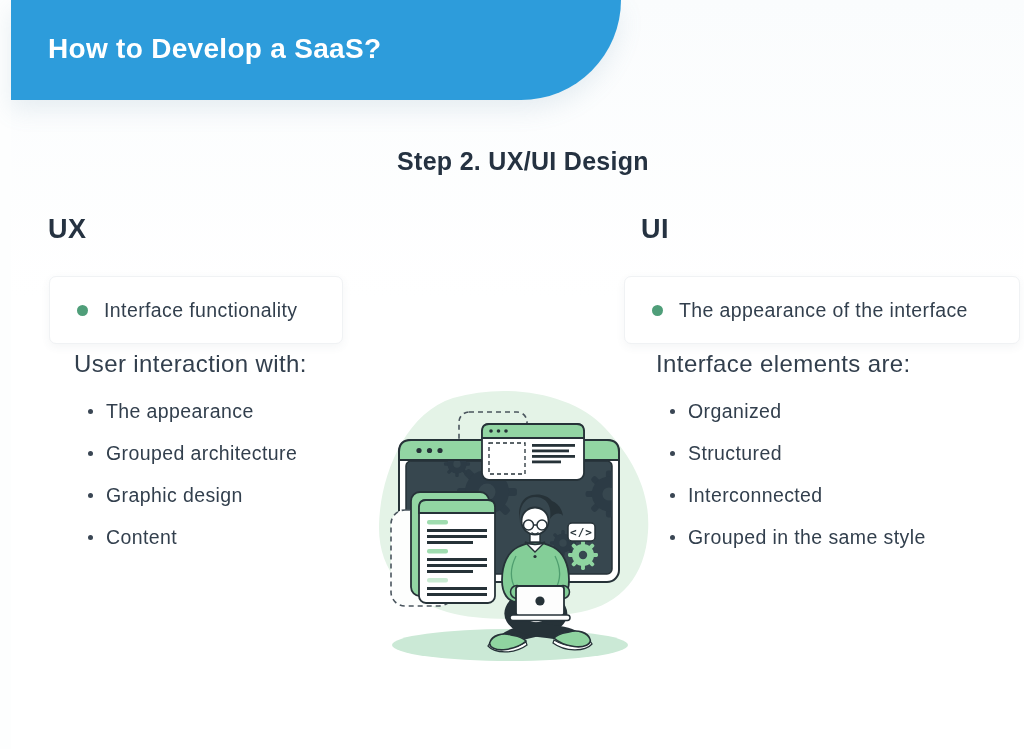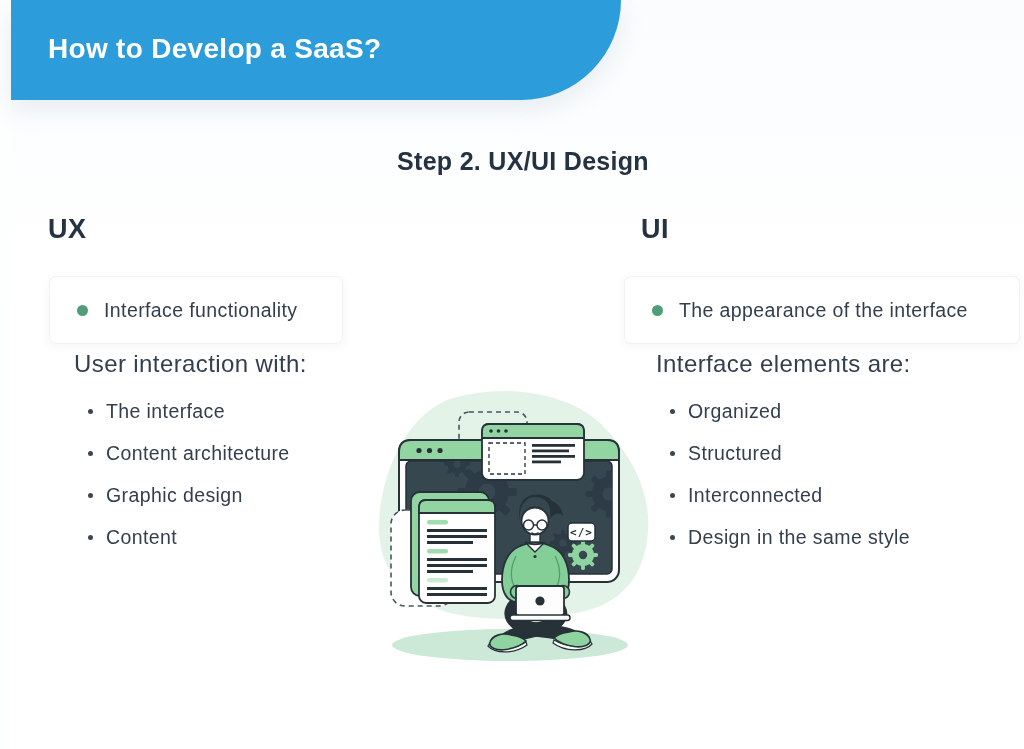--- a/index.html
+++ b/index.html
@@ -73,25 +73,25 @@
 
   <div class="col-heading ux">UX</div>
   <div class="card ux">
     <span class="dot"></span>
     <span class="card-label">Interface functionality</span>
   </div>
   <div class="list ux">
     <p class="intro">User interaction with:</p>
     <div class="bullet-row">
       <span class="bdot"></span>
-      <span class="btext">The interface</span>
-    </div>
-    <div class="bullet-row">
-      <span class="bdot"></span>
-      <span class="btext">Content architecture</span>
+      <span class="btext">The appearance</span>
+    </div>
+    <div class="bullet-row">
+      <span class="bdot"></span>
+      <span class="btext">Grouped architecture</span>
     </div>
     <div class="bullet-row">
       <span class="bdot"></span>
       <span class="btext">Graphic design</span>
     </div>
     <div class="bullet-row">
       <span class="bdot"></span>
       <span class="btext">Content</span>
     </div>
   </div>
@@ -110,21 +110,21 @@
     <div class="bullet-row">
       <span class="bdot"></span>
       <span class="btext">Structured</span>
     </div>
     <div class="bullet-row">
       <span class="bdot"></span>
       <span class="btext">Interconnected</span>
     </div>
     <div class="bullet-row">
       <span class="bdot"></span>
-      <span class="btext">Design in the same style</span>
+      <span class="btext">Grouped in the same style</span>
     </div>
   </div>
 
   <div class="illustration">
     <svg viewBox="0 0 284 292" xmlns="http://www.w3.org/2000/svg">
       <defs>
         <g id="gear">
           <rect x="-1.7" y="-13" width="3.4" height="6" rx="1.2"></rect>
           <rect x="-1.7" y="-13" width="3.4" height="6" rx="1.2" transform="rotate(45)"></rect>
           <rect x="-1.7" y="-13" width="3.4" height="6" rx="1.2" transform="rotate(90)"></rect>

